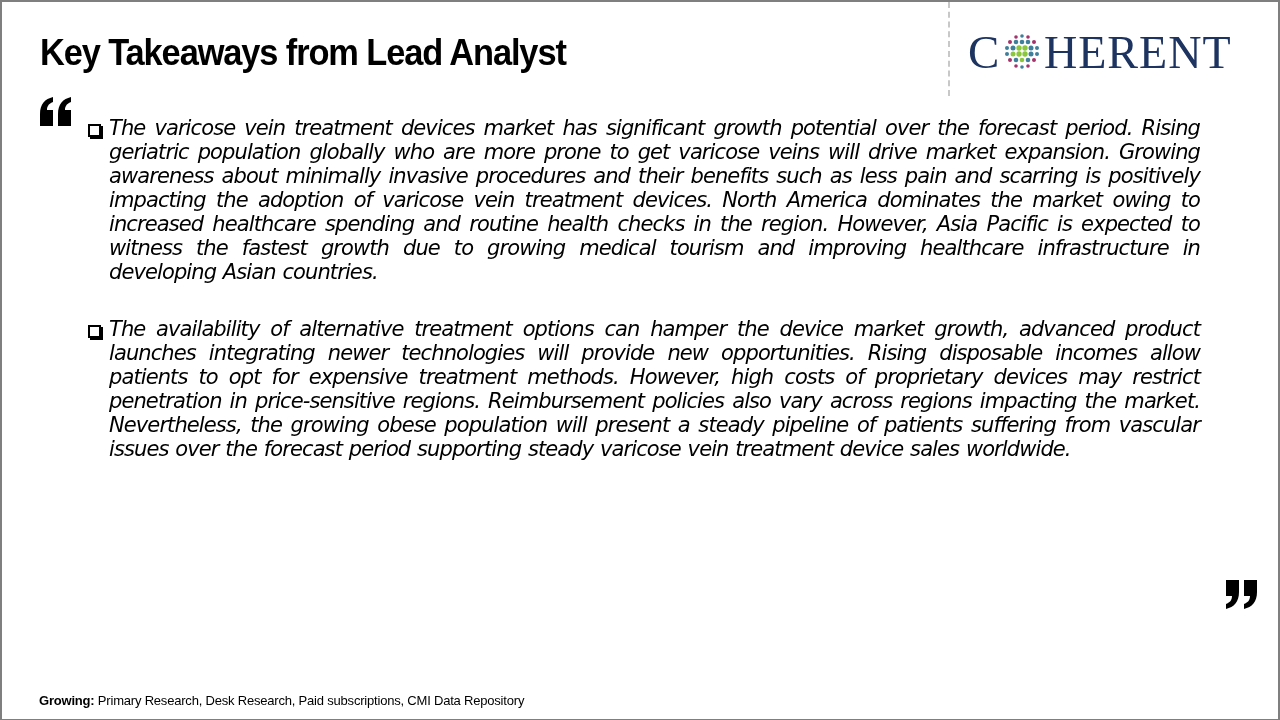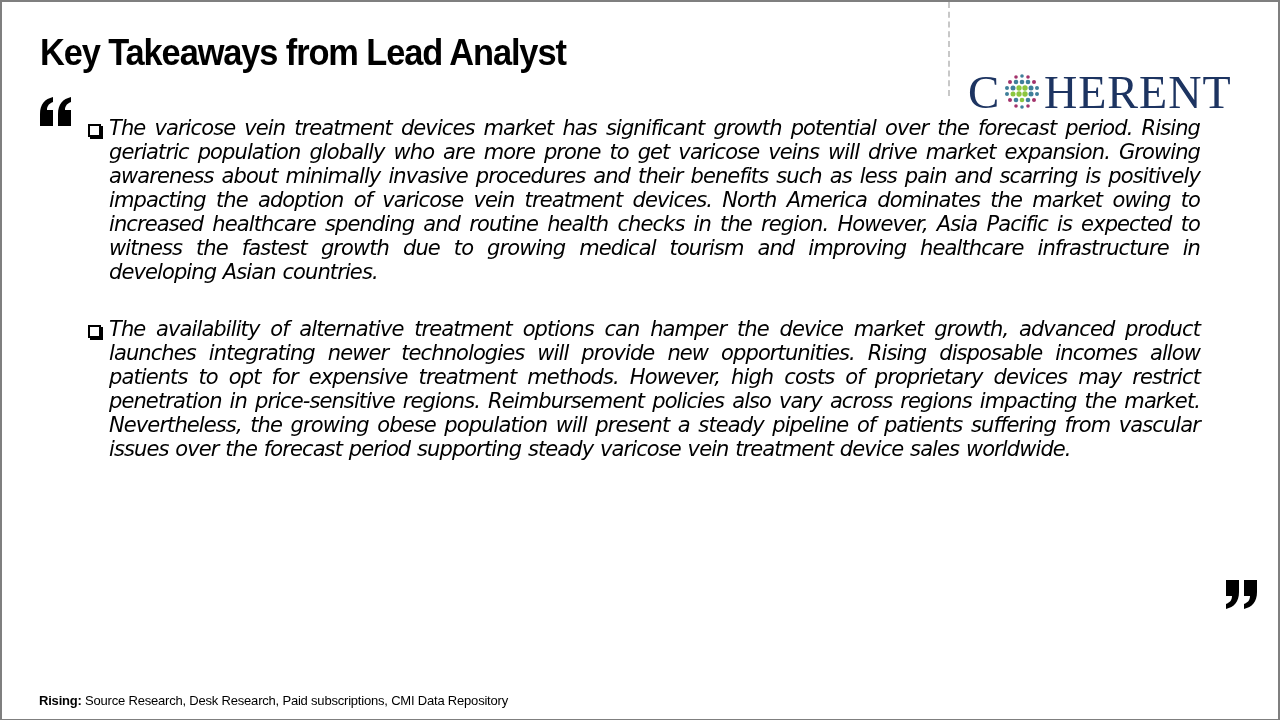--- a/index.html
+++ b/index.html
@@ -15,21 +15,21 @@
   .title {
     position: absolute; left: 40px; top: 32px;
     font-family: "Liberation Sans", sans-serif; font-weight: bold;
     font-size: 37px; letter-spacing: -1.2px; color: #000; margin: 0;
     transform: scaleX(0.93); transform-origin: left center;
   }
   .divider {
     position: absolute; left: 948px; top: 2px; height: 94px; width: 0;
     border-left: 2px dashed #c8c8c8;
   }
-  .logo { position: absolute; left: 968px; top: 30px; width: 292px; height: 70px; margin-top: 40px; }
+  .logo { position: absolute; left: 968px; top: 30px; width: 292px; height: 70px; }
   .logo-word {
     position: absolute; left: 0; top: 0; height: 44px;
     font-family: "Liberation Serif", serif; font-size: 47px; line-height: 44px;
     color: #1d3461; letter-spacing: 1px; white-space: nowrap;
   }
   .logo-word .c { display: inline-block; }
   .globe { display: inline-block; width: 40px; height: 38px; vertical-align: -3px; margin: 0 2px; }
   .logo-rest { display: inline-block; transform: scaleX(0.98); transform-origin: left; }
   .logo-sub {
     position: absolute; left: 3px; top: 48px;
@@ -124,13 +124,13 @@
   </div>
 </div>
 
 <div class="quote-close">
   <svg class="qmark" viewBox="0 0 36 32">
     <path d="M2 2 L15 2 L15 14 C15 24 10 29 2 31 L2 26 C7 24 8 21 8 18 L2 18 Z" fill="#000"></path>
     <path d="M20 2 L33 2 L33 14 C33 24 28 29 20 31 L20 26 C25 24 26 21 26 18 L20 18 Z" fill="#000"></path>
   </svg>
 </div>
 
-<div class="source"><b>Rising:</b><span> Source Research, Desk Research, Paid subscriptions, CMI Data Repository</span></div>
+<div class="source"><b>Growing:</b><span> Primary Research, Desk Research, Paid subscriptions, CMI Data Repository</span></div>
 
 </body></html>

